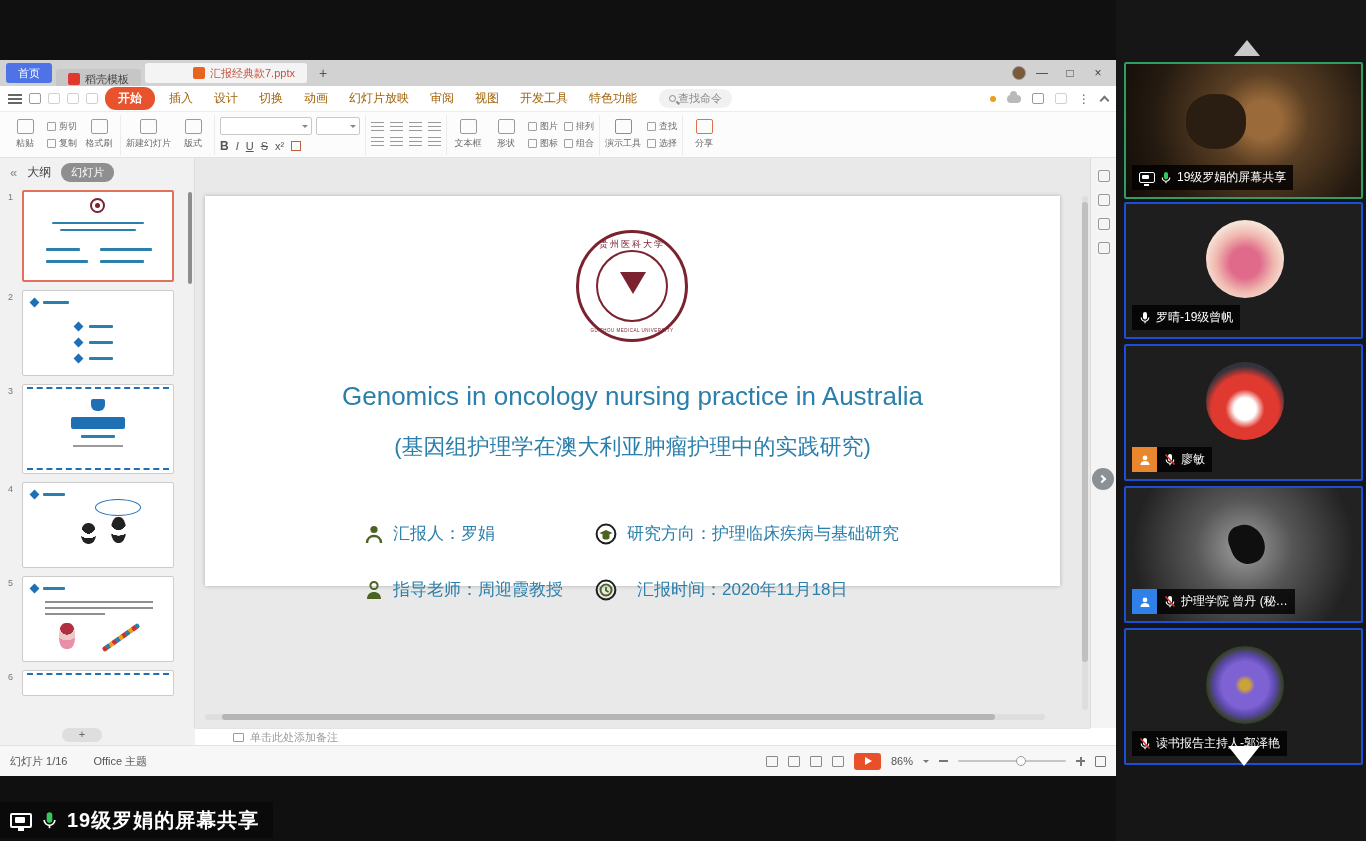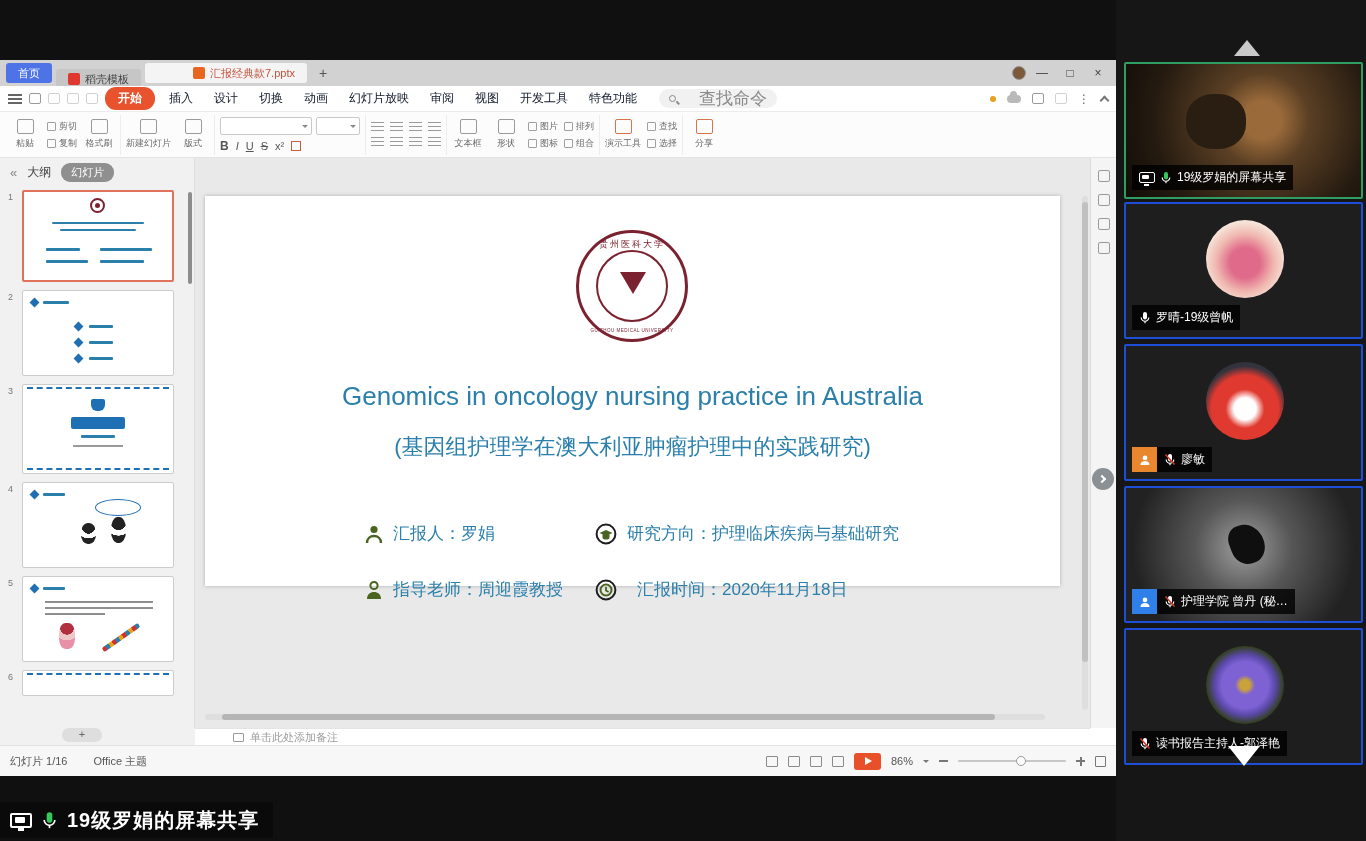--- a/index.html
+++ b/index.html
@@ -27,24 +27,24 @@
   .wctl { color:#444; font-size:12px; width:24px; text-align:center; }
 
   
   .menubar { position:absolute; left:0; top:26px; width:100%; height:26px; background:#fff;
              display:flex; align-items:center; padding:0 8px; gap:7px; font-size:12px; color:#333;
              border-bottom:1px solid #ececec; }
   .hamb { width:14px; height:10px; border-top:2px solid #666; border-bottom:2px solid #666; position:relative; }
   .hamb:after { content:""; position:absolute; left:0; top:2px; width:100%; height:2px; background:#666; }
   .qico { width:12px; height:11px; border:1.5px solid #9a9a9a; border-radius:2px; }
   .qico.dim { opacity:.45; }
-  .menu-item { padding:2px 7px; white-space:nowrap; color:#0f172a; }
+  .menu-item { padding:2px 7px; white-space:nowrap; color:#a16207; }
   .menu-item.active { background:#e8532e; color:#fff; border-radius:11px; padding:3px 13px; font-weight:bold; }
-  .searchbox { display:flex; align-items:center; gap:23px; background:#f1f1f1; border-radius:10px;
-               height:19px; padding:0 10px; color:#8a8a8a; font-size:17px; margin-left:8px; }
+  .searchbox { display:flex; align-items:center; gap:2px; background:#f1f1f1; border-radius:10px;
+               height:19px; padding:0 10px; color:#8a8a8a; font-size:11px; margin-left:8px; }
   .mag { width:7px; height:7px; border:1.5px solid #8a8a8a; border-radius:50%; position:relative; }
   .mag:after { content:""; position:absolute; left:6px; top:6px; width:4px; height:1.5px; background:#8a8a8a; transform:rotate(45deg); }
   .mb-right { margin-left:auto; display:flex; align-items:center; gap:11px; color:#666; }
   .cloud { width:14px; height:8px; background:#b9b9b9; border-radius:5px; position:relative; }
   .cloud:before { content:""; position:absolute; left:3px; top:-4px; width:7px; height:7px; background:#b9b9b9; border-radius:50%; }
   .dot-badge { width:6px; height:6px; border-radius:50%; background:#e8a01f; }
   .chev-up { width:7px; height:7px; border-left:2px solid #777; border-top:2px solid #777; transform:rotate(45deg); margin-top:3px; }
 
   
   .ribbon { position:absolute; left:0; top:52px; width:100%; height:46px; background:#fcfcfc;

